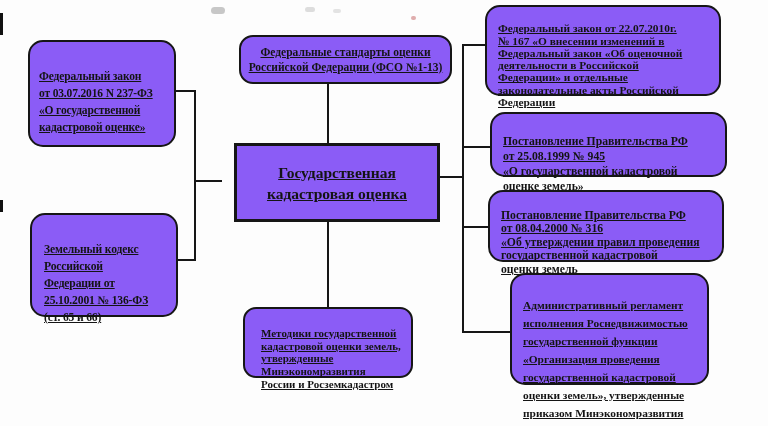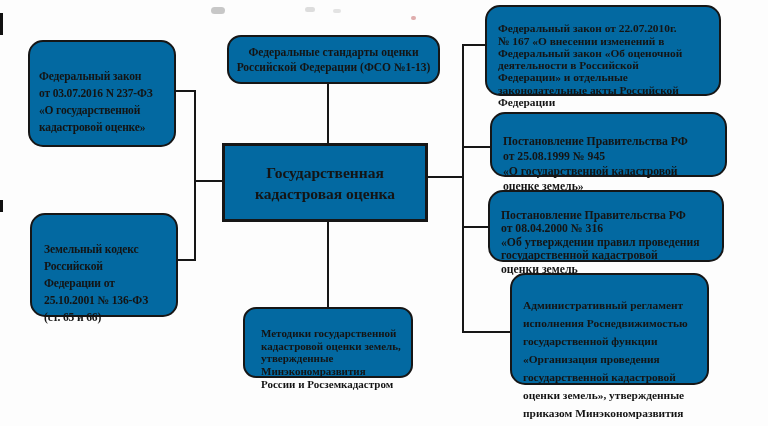--- a/index.html
+++ b/index.html
@@ -1,25 +1,25 @@
 <!DOCTYPE html>
 <html><head>
 <meta charset="utf-8">
 <style>
   html,body{margin:0;padding:0;background:#ffffff;}
   #stage{
     position:relative;width:768px;height:426px;background:#fdfdfd;overflow:hidden;
     font-family:"Liberation Serif","DejaVu Serif",serif;color:#141414;
   }
   .bx{
-    position:absolute;box-sizing:border-box;border:2px solid #161616;background:#0369a1;
-    font-weight:bold;white-space:pre-line;
+    position:absolute;box-sizing:border-box;border:2px solid #161616;background:#8b5cf6;
+    font-weight:bold;white-space:pre-line;text-decoration:underline;
   }
   .rounded{border-radius:15px;}
-  .center-txt{display:flex;align-items:center;justify-content:center;text-align:center;}
+  .center-txt{display:flex;align-items:center;justify-content:center;text-align:center;margin-left:12px;}
   .ln{position:absolute;background:#161616;}
   .artifact{position:absolute;}
 
   
   #bx-l1{left:28px;top:40px;width:148px;height:107px;font-size:11.5px;line-height:17px;
          letter-spacing:-0.15px;padding:9px 4px 0 9px;}
   #bx-l2{left:30px;top:213px;width:148px;height:104px;font-size:11.6px;line-height:17px;
          letter-spacing:-0.15px;padding:9px 4px 0 12px;}
   
   #bx-ctop{left:227px;top:35px;width:213px;height:49px;font-size:11.5px;line-height:15px;border-radius:14px;}

